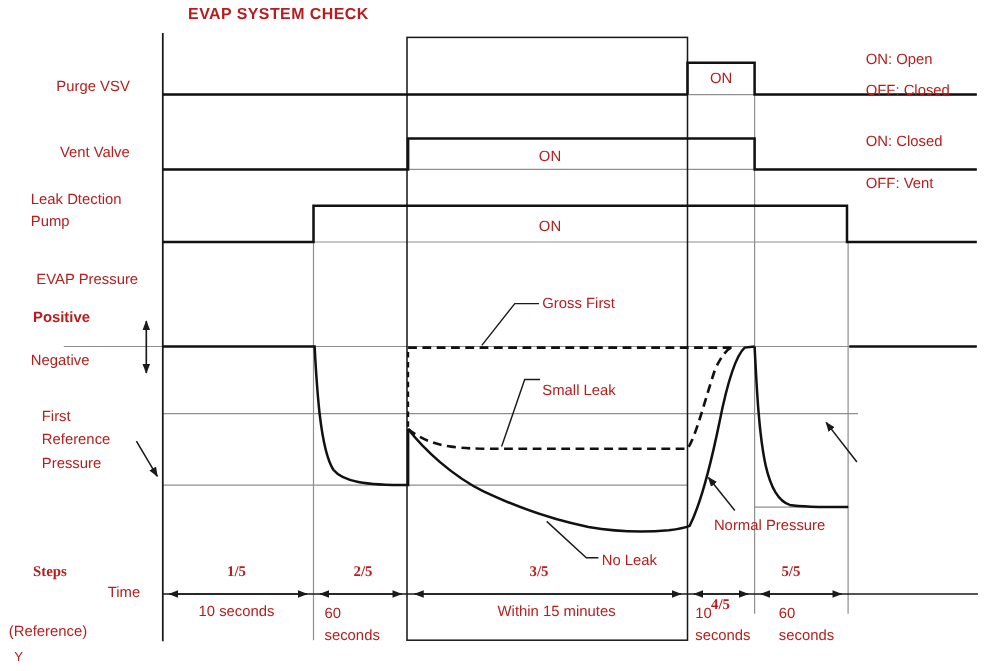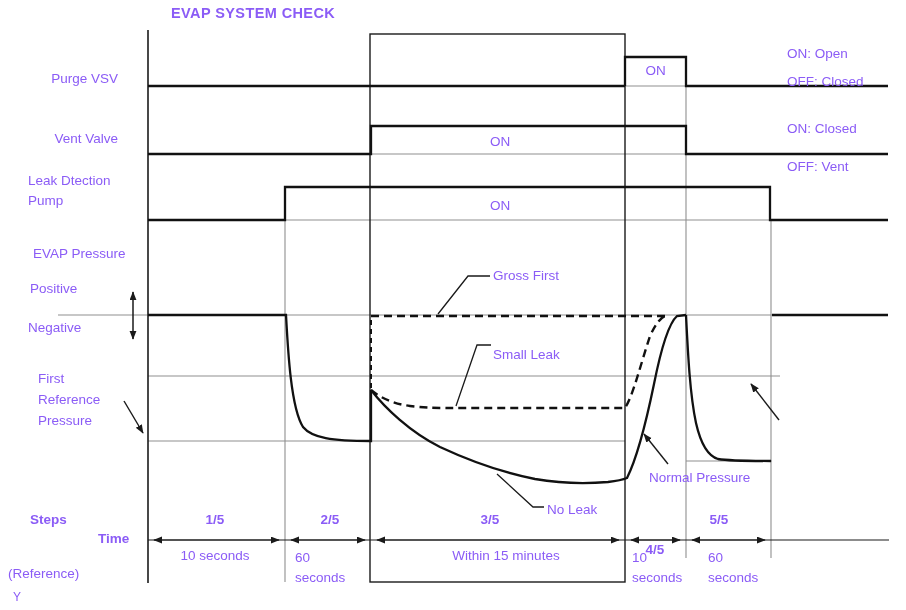--- a/index.html
+++ b/index.html
@@ -1,23 +1,23 @@
 <!DOCTYPE html>
 <html><head>
 <meta charset="utf-8">
 <style>
   html,body{margin:0;padding:0;background:#fff;}
   .stage{
     position:relative;width:906px;height:610px;background:#fff;
-    font-family:"Liberation Sans","DejaVu Sans",sans-serif;color:#8b5cf6;overflow:hidden;
+    font-family:"Liberation Sans","DejaVu Sans",sans-serif;color:#b91c1c;overflow:hidden;
   }
   svg.canvas{position:absolute;left:0;top:0;}
   .lbl{position:absolute;font-size:13.5px;line-height:16px;white-space:nowrap;}
   .wrap{white-space:normal;}
-  .b{font-weight:bold;}
+  .b{font-weight:bold;font-family:Liberation Serif, serif;}
   .ctr{text-align:center;}
   .rt{text-align:right;}
   .title{font-size:14.5px;font-weight:bold;letter-spacing:.4px;}
   .small{font-size:12px;}
 </style>
 </head>
 <body>
 
 <div class="stage">
 
@@ -83,40 +83,40 @@
       <line x1="668" y1="464" x2="644" y2="434" stroke-width="1.4" marker-end="url(#ah)"></line>
     </g>
   </svg>
 
   <div class="lbl title" style="left:171px;top:5px;">EVAP SYSTEM CHECK</div>
 
   <div class="lbl rt" style="left:40px;top:71px;width:78px;">Purge VSV</div>
   <div class="lbl rt" style="left:40px;top:131px;width:78px;">Vent Valve</div>
   <div class="lbl wrap" style="left:28px;top:171px;width:102px;line-height:20px;">Leak Dtection Pump</div>
   <div class="lbl" style="left:33px;top:246px;">EVAP Pressure</div>
-  <div class="lbl" style="left:30px;top:281px;">Positive</div>
+  <div class="lbl" style="left:30px;top:281px;font-weight:bold;">Positive</div>
   <div class="lbl" style="left:28px;top:320px;">Negative</div>
   <div class="lbl wrap" style="left:38px;top:368px;width:80px;line-height:21px;">First Reference Pressure</div>
 
   <div class="lbl" style="left:787px;top:46px;">ON: Open</div>
   <div class="lbl" style="left:787px;top:74px;text-align:center;">OFF: Closed</div>
   <div class="lbl" style="left:787px;top:121px;">ON: Closed</div>
   <div class="lbl" style="left:787px;top:159px;">OFF: Vent</div>
 
   <div class="lbl ctr" style="left:625px;top:63px;width:61px;">ON</div>
   <div class="lbl ctr" style="left:478px;top:134px;width:44px;">ON</div>
   <div class="lbl ctr" style="left:478px;top:198px;width:44px;">ON</div>
 
   <div class="lbl" style="left:493px;top:268px;">Gross First</div>
   <div class="lbl" style="left:493px;top:347px;">Small Leak</div>
   <div class="lbl" style="left:547px;top:502px;">No Leak</div>
   <div class="lbl" style="left:649px;top:470px;">Normal Pressure</div>
 
   <div class="lbl b" style="left:30px;top:512px;">Steps</div>
-  <div class="lbl" style="left:98px;top:531px;font-weight:bold;">Time</div>
+  <div class="lbl" style="left:98px;top:531px;">Time</div>
   <div class="lbl" style="left:8px;top:566px;">(Reference)</div>
 
   <div class="lbl b ctr" style="left:193px;top:512px;width:44px;">1/5</div>
   <div class="lbl b ctr" style="left:308px;top:512px;width:44px;">2/5</div>
   <div class="lbl b ctr" style="left:468px;top:512px;width:44px;">3/5</div>
   <div class="lbl b ctr" style="left:633px;top:512px;width:44px;margin-top:30px;">4/5</div>
   <div class="lbl b ctr" style="left:697px;top:512px;width:44px;">5/5</div>
 
   <div class="lbl ctr" style="left:165px;top:548px;width:100px;">10 seconds</div>
   <div class="lbl wrap" style="left:295px;top:548px;width:62px;line-height:20px;">60 seconds</div>

